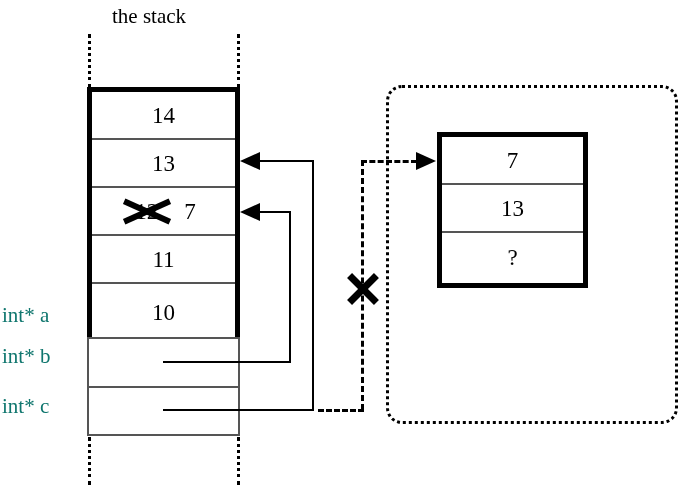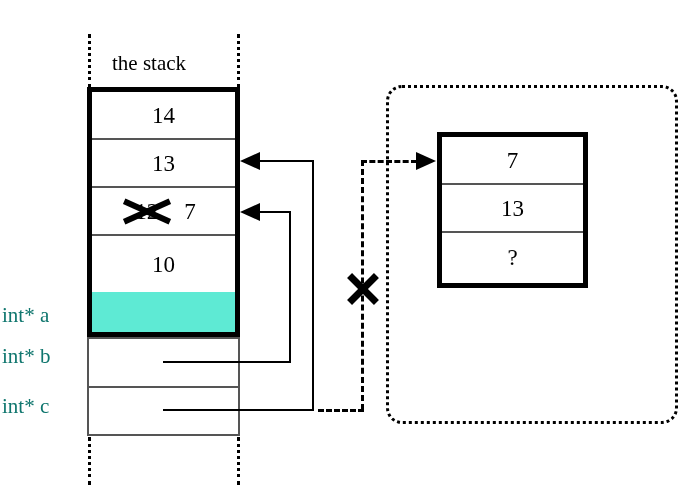--- a/index.html
+++ b/index.html
@@ -16,42 +16,42 @@
     color: #000000;
     overflow: hidden;
   }
   .title {
     position: absolute;
     font-size: 21px;
     line-height: 1;
     white-space: nowrap;
     color: #000;
   }
-  #stack-title { left: 112px; top: 6px; margin-top: 47px; }
+  #stack-title { left: 112px; top: 6px; }
   #heap-title  { left: 464px; top: 6px; }
 
   .var-label {
     position: absolute;
     font-size: 21px;
     line-height: 1;
     white-space: nowrap;
     color: #0f766e;
     left: 2px;
   }
 
   
   #stack-frame {
     position: absolute;
     left: 87px;
     top: 87px;
     width: 153px;
     height: 250px;
     box-sizing: border-box;
     border: 5px solid #000;
-    background: #5eead4;
+    background: #bef264;
   }
   #stack-frame .cell {
     position: relative;
     box-sizing: border-box;
     height: 48px;
     border-bottom: 2px solid #555;
     background: #fff;
   }
   #stack-frame .cell:last-child { border-bottom: none; height: 56px; }
   .cell-val {
@@ -227,20 +227,23 @@
       <div class="cell-struck-wrap">
         <span class="struck-old">
           <span>12</span>
           <span class="x-bar b1"></span>
           <span class="x-bar b2"></span>
         </span>
         <span class="struck-new">7</span>
       </div>
     </div>
     <div class="cell">
+      <div class="cell-val">11</div>
+    </div>
+    <div class="cell">
       <div class="cell-val">10</div>
     </div>
   </div>
 
   <div class="slot-box" id="slot-b"></div>
   <div class="slot-box" id="slot-c"></div>
 
   <div class="var-label" style="top:305px">int* a</div>
   <div class="var-label" style="top:346px">int* b</div>
   <div class="var-label" style="top:396px">int* c</div>

